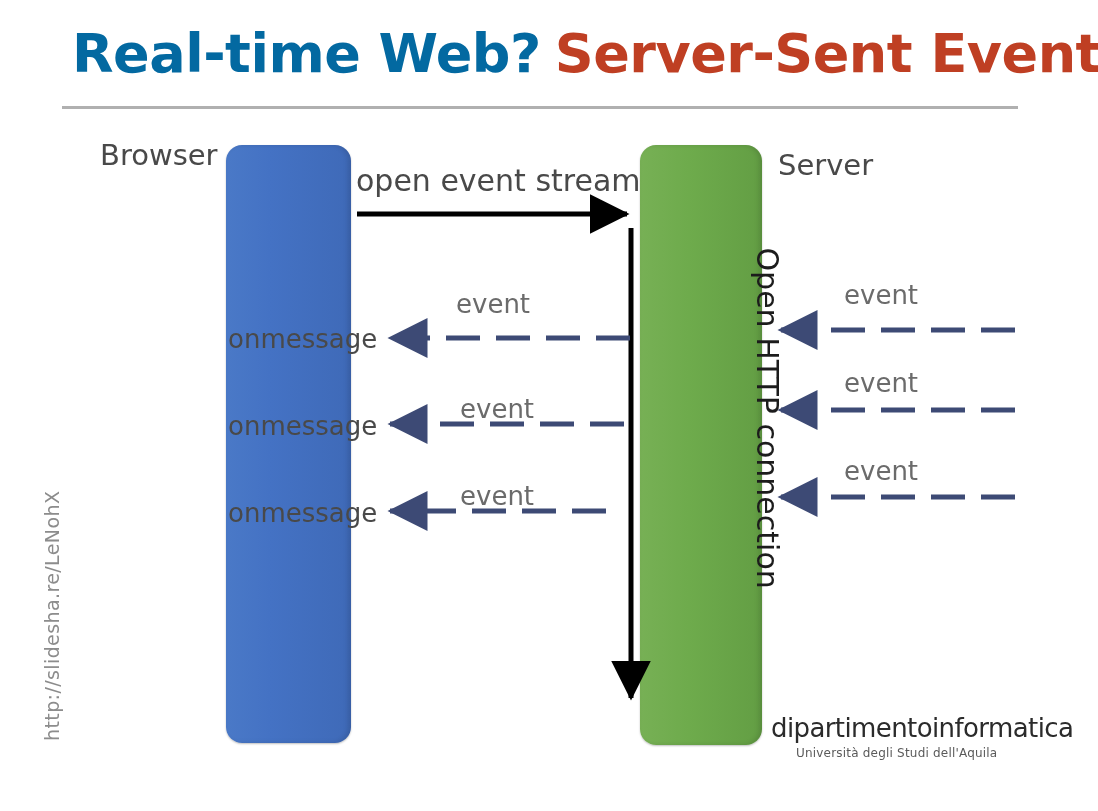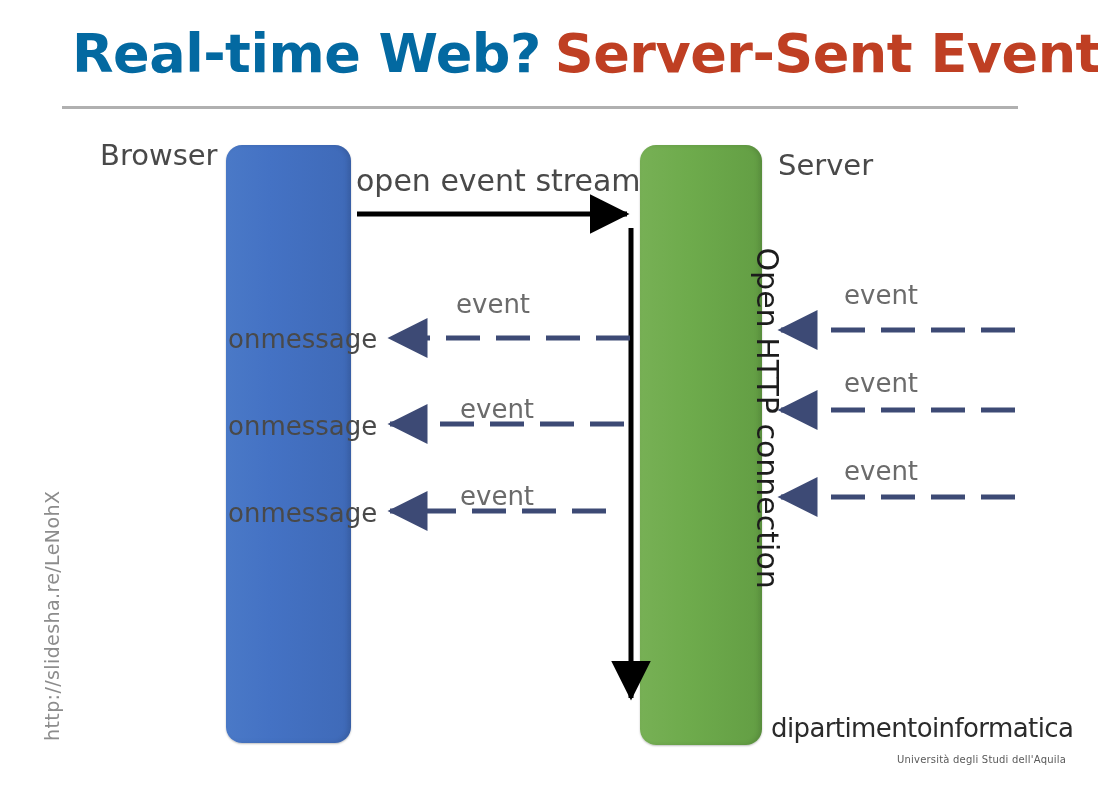--- a/index.html
+++ b/index.html
@@ -166,24 +166,23 @@
     color: #2b2b2b;
     font-family: "DejaVu Sans", sans-serif;
     letter-spacing: -0.6px;
     line-height: 1;
     position: relative;
     left: -26px;
     bottom: 1px;
   }
   .logo-word b { font-weight: normal; }
   .logo-sub {
-    font-size: 10px;
+    font-size: 12px;
     color: #5a5a5a;
-    text-align: right;
-    margin-top: 12px;
+    margin-top: 4px;
     letter-spacing: 0.2px;
     font-family: "DejaVu Sans", sans-serif;
   }
 </style>
 </head>
 <body>
 
 <div id="slide">
 
   <div class="title">

